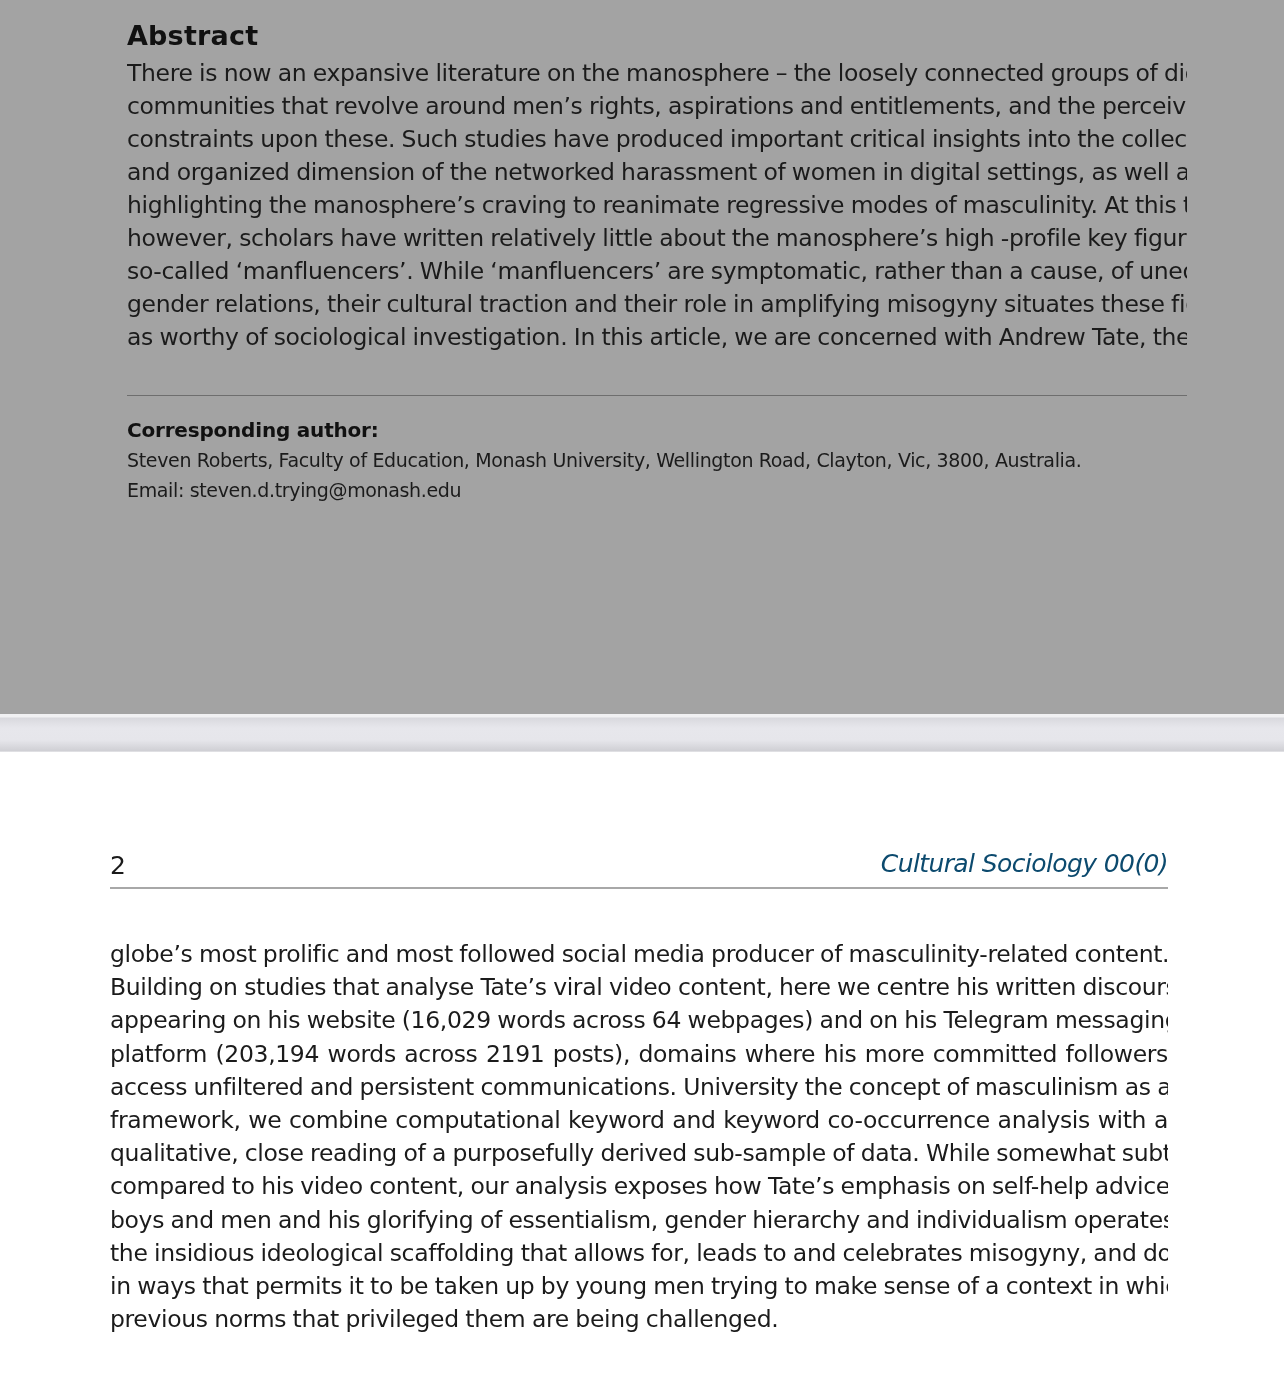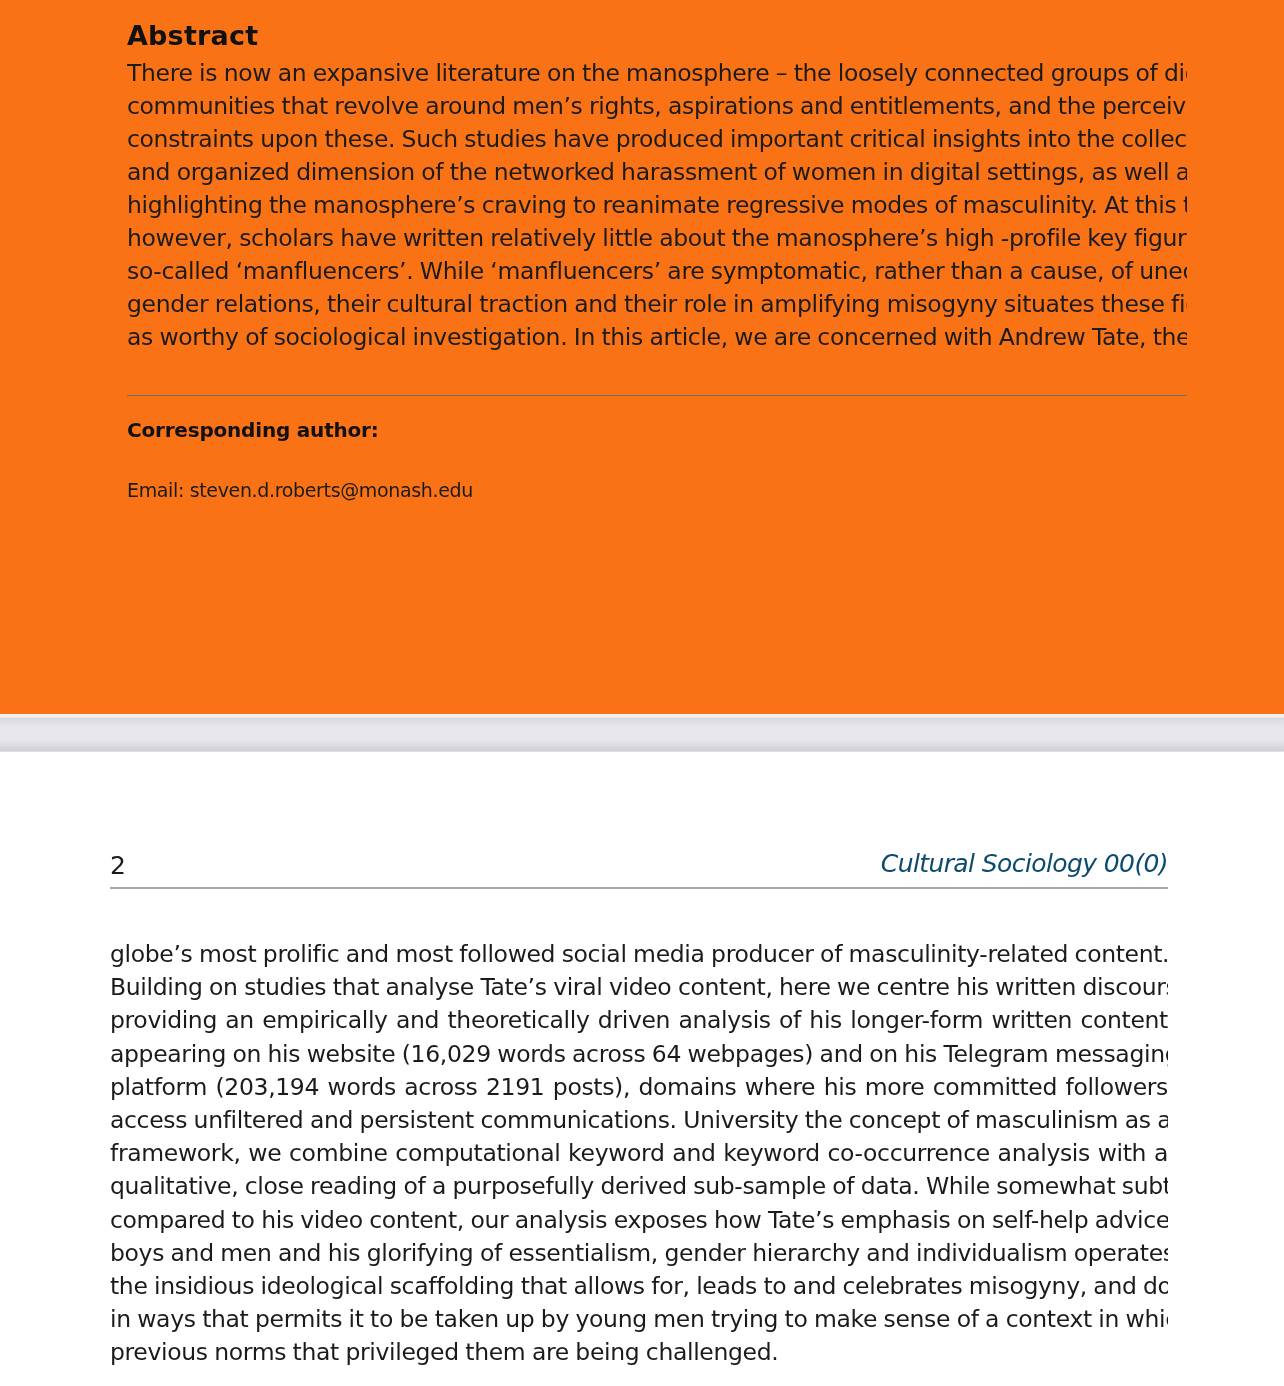--- a/index.html
+++ b/index.html
@@ -1,18 +1,18 @@
 <!DOCTYPE html>
 <html><head>
 <meta charset="utf-8">
 <style>
   html, body { margin: 0; padding: 0; background: #ffffff; }
   body { width: 1284px; height: 1386px; position: relative; overflow: hidden;
          font-family: "DejaVu Sans", sans-serif; color: #1a1a1a; }
-  .page1 { position: absolute; left: 0; top: 0; width: 1284px; height: 717px; background: #f97316; }
+  .page1 { position: absolute; left: 0; top: 0; width: 1284px; height: 717px; background: #a3a3a3; }
   .page2 { position: absolute; left: 0; top: 752px; width: 1284px; height: 634px; background: #fff; }
   .gap { position: absolute; left: 0; top: 714px; width: 1284px; height: 40px;
          background: linear-gradient(#f1f1f3 0px, #f1f1f3 3px, #d9d9de 4px, #e7e7ec 14px, #e6e6eb 26px, #cfcfd4 37px, #f0f0f2 38px, #f7f7f8 40px); }
   .abstract-title { position: absolute; left: 127px; top: 20px; font-size: 27px; font-weight: bold;
                     letter-spacing: 0.2px; color: #111; }
   .abs-body { position: absolute; left: 127px; top: 57px; width: 1060px; }
   .line { font-size: 23.5px; height: 33px; line-height: 33px; white-space: nowrap; overflow: hidden;
           text-align: justify; text-align-last: justify; letter-spacing: -0.35px; word-spacing: -0.6px; color: #1b1b1b; }
   .line.last { text-align-last: left; }
   .divider { position: absolute; left: 127px; top: 395px; width: 1060px; height: 1px; background: #6e6e6e; }
@@ -36,33 +36,33 @@
     <div class="line">constraints upon these. Such studies have produced important critical insights into the collective</div>
     <div class="line">and organized dimension of the networked harassment of women in digital settings, as well as</div>
     <div class="line">highlighting the manosphere’s craving to reanimate regressive modes of masculinity. At this time,</div>
     <div class="line">however, scholars have written relatively little about the manosphere’s high -profile key figures;</div>
     <div class="line">so-called ‘manfluencers’. While ‘manfluencers’ are symptomatic, rather than a cause, of unequal</div>
     <div class="line">gender relations, their cultural traction and their role in amplifying misogyny situates these figures</div>
     <div class="line">as worthy of sociological investigation. In this article, we are concerned with Andrew Tate, the</div>
   </div>
   <div class="divider"></div>
   <div class="corr-title">Corresponding author:</div>
-  <div class="corr-email">Email: steven.d.roberts@monash.edu</div>
+  <div class="corr-addr">Steven Roberts, Faculty of Education, Monash University, Wellington Road, Clayton, Vic, 3800, Australia.</div>
+  <div class="corr-email">Email: steven.d.trying@monash.edu</div>
 </div>
 
 <div class="gap"></div>
 
 <div class="page2">
   <div class="page-num">2</div>
   <div class="journal">Cultural Sociology 00(0)</div>
   <div class="header-rule"></div>
   <div class="p2-body">
     <div class="line">globe’s most prolific and most followed social media producer of masculinity-related content.</div>
     <div class="line">Building on studies that analyse Tate’s viral video content, here we centre his written discourses,</div>
-    <div class="line">providing an empirically and theoretically driven analysis of his longer-form written content</div>
     <div class="line">appearing on his website (16,029 words across 64 webpages) and on his Telegram messaging</div>
     <div class="line">platform (203,194 words across 2191 posts), domains where his more committed followers</div>
     <div class="line">access unfiltered and persistent communications. University the concept of masculinism as a</div>
     <div class="line">framework, we combine computational keyword and keyword co-occurrence analysis with a</div>
     <div class="line">qualitative, close reading of a purposefully derived sub-sample of data. While somewhat subtler</div>
     <div class="line">compared to his video content, our analysis exposes how Tate’s emphasis on self-help advice for</div>
     <div class="line">boys and men and his glorifying of essentialism, gender hierarchy and individualism operates as</div>
     <div class="line">the insidious ideological scaffolding that allows for, leads to and celebrates misogyny, and does so</div>
     <div class="line">in ways that permits it to be taken up by young men trying to make sense of a context in which</div>
     <div class="line last">previous norms that privileged them are being challenged.</div>

